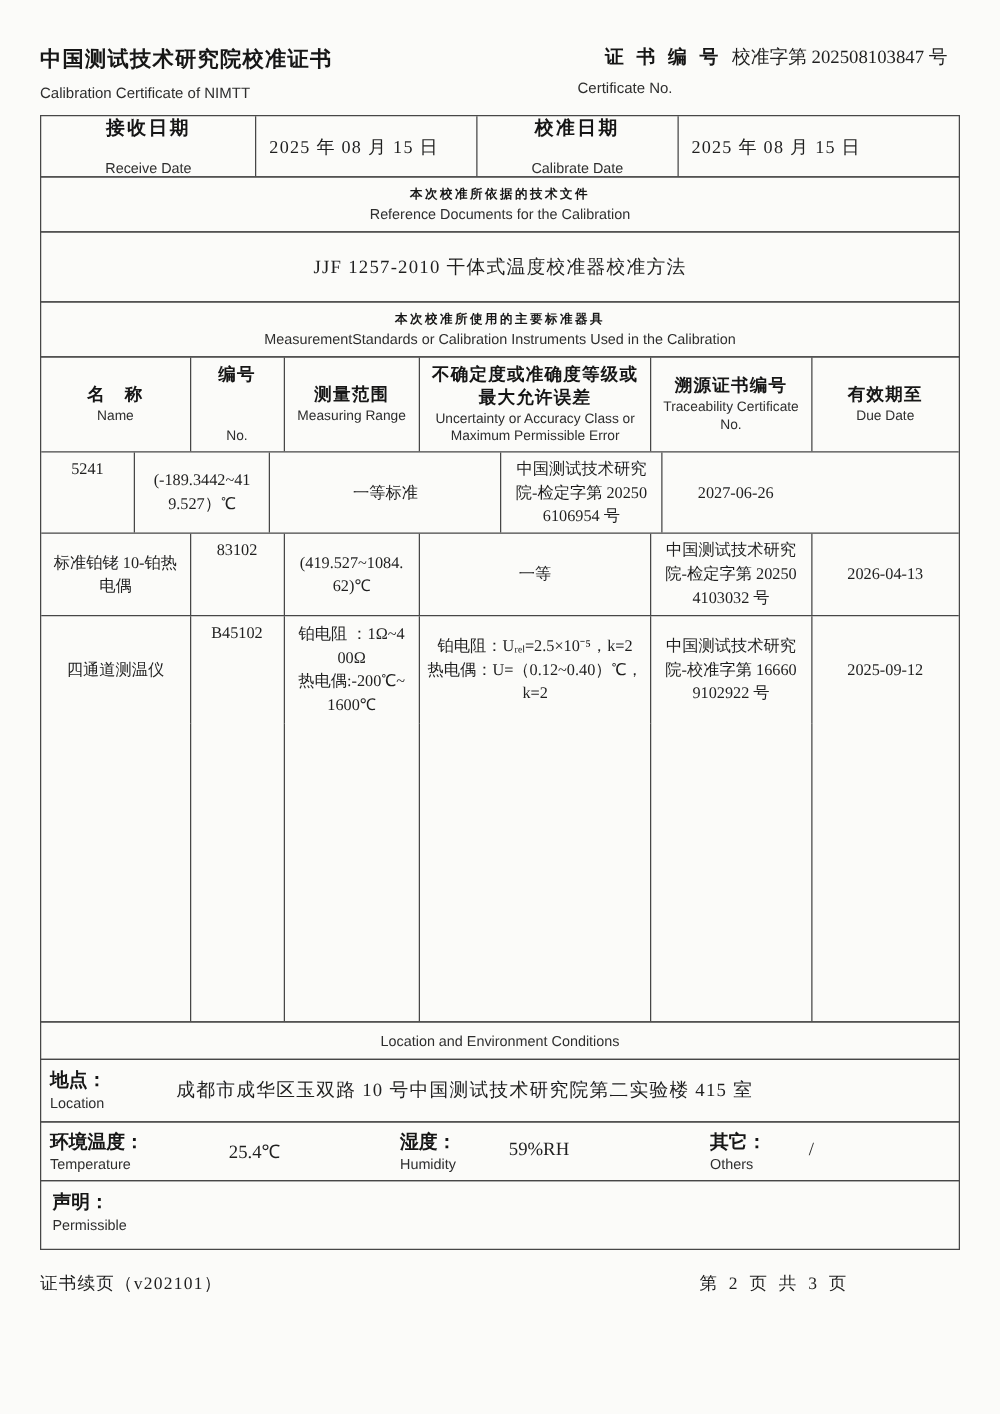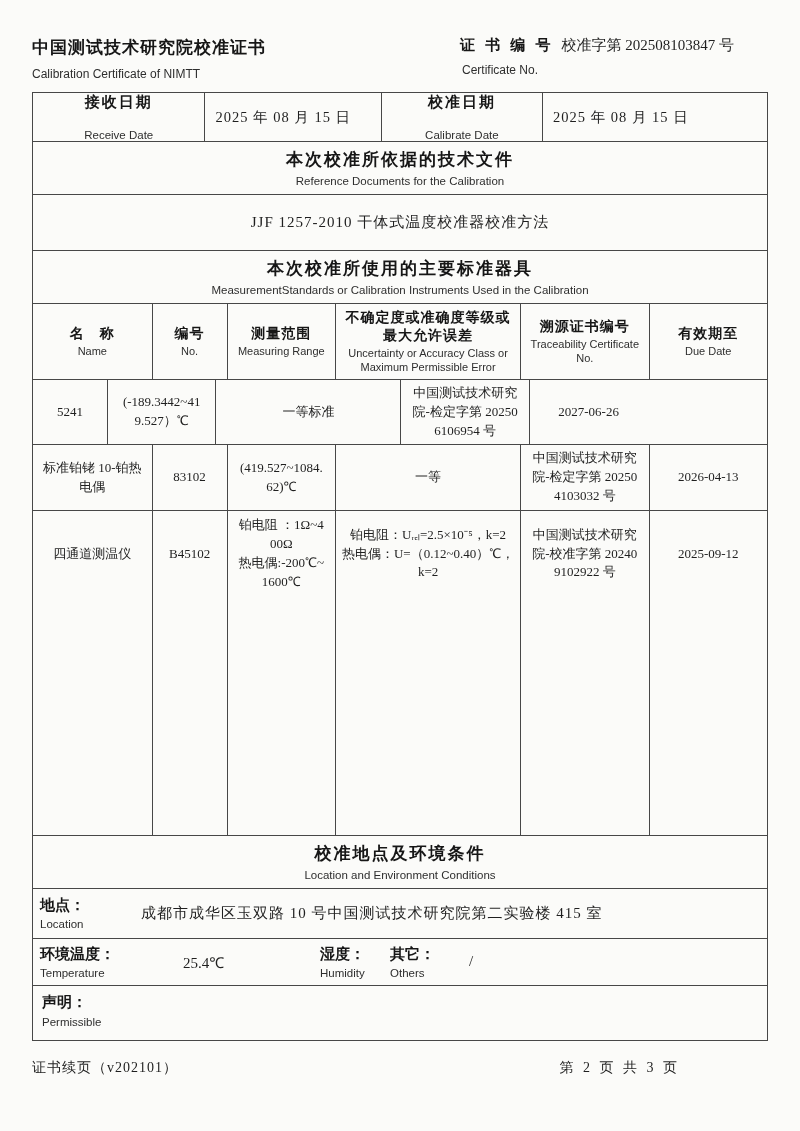--- a/index.html
+++ b/index.html
@@ -14,49 +14,49 @@
 
   .en { font-family: "Liberation Sans", sans-serif; color: #2e2e2e; }
   .zhb { font-family: "Liberation Sans", sans-serif; font-weight: bold; color: #161616; }
 
   
   .doc-header { display: flex; justify-content: space-between; align-items: flex-start; margin-bottom: 12px; }
   .dh-left .zh-title { font-size: 17px; letter-spacing: 1px; }
   .dh-left .sub { font-size: 12px; margin-top: 8px; }
   .dh-right { width: 308px; }
   .cert-no-line { font-size: 15px; white-space: nowrap; }
-  .cert-no-line .cert-label { letter-spacing: 3px; margin-right: 8px; }
+  .cert-no-line .cert-label { letter-spacing: 3px; margin-right: 8px; margin-left: 24px; }
   .dh-right .sub { font-size: 12px; margin-top: 8px; margin-left: 2px; }
 
   
   .box { border: 1px solid #474747; margin-top: -1px; width: 100%; }
 
   
   .banner { display: flex; min-height: 48px; }
   .b-cell { border-right: 1px solid #474747; display: flex; flex-direction: column; justify-content: center; }
   .b-cell.lab { align-items: center; text-align: center; }
   .b-cell.lab .zhb { font-size: 15px; letter-spacing: 2px; }
   .b-cell.lab .en { font-size: 11.5px; margin-top: 17px; }
   .b-cell.val { padding-left: 10px; font-size: 14.5px; letter-spacing: 1px; }
   .bw1 { width: 23.5%; } .bw2 { width: 24%; } .bw3 { width: 22%; } .bw4 { width: 30.5%; border-right: none; }
 
   
   .sec-title { text-align: center; padding: 6px 4px 7px; }
-  .sec-title .zhb { font-size: 17px; letter-spacing: 2px; }
+  .sec-title .zhb { font-size: 10px; letter-spacing: 2px; }
   .sec-title .en { font-size: 11.5px; margin-top: 4px; }
 
   
   .jjf { min-height: 57px; display: flex; align-items: center; justify-content: center; font-size: 15px; letter-spacing: 1px; }
 
   
   .std-table { font-size: 13px; }
   .t-row { display: flex; }
   .t-cell { border-right: 1px solid #474747; display: flex; flex-direction: column; justify-content: center; align-items: center; text-align: center; padding: 4px 3px; line-height: 1.45; }
   .t-cell:last-child { border-right: none; }
-  .c0 { width: 16.3%; } .c1 { width: 10.2%; } .c2 { width: 14.8%; } .c3 { width: 25.2%; } .c4 { width: 17.5%; } .c5 { width: 16%; }
+  .c0 { width: 16.3%; } .c1 { width: 10.2%; justify-content: space-between; } .c2 { width: 14.8%; } .c3 { width: 25.2%; } .c4 { width: 17.5%; } .c5 { width: 16%; }
   .t-head { border-bottom: 1px solid #474747; min-height: 64px; }
   .t-head .hzh { font-size: 14px; letter-spacing: 1px; line-height: 1.3; }
   .t-head .hen { font-family: "Liberation Sans", sans-serif; font-size: 11px; color: #2e2e2e; margin-top: 3px; line-height: 1.25; }
   .t-data { border-bottom: 1px solid #474747; }
   #std-body .t-data:last-child { border-bottom: none; }
   #std-body .t-data:nth-child(1) { min-height: 60px; }
   #std-body .t-data:nth-child(2) { min-height: 52px; }
   #std-body .t-data:nth-child(3) { min-height: 86px; }
   .t-filler { height: 238px; }
   .cline { width: 100%; }
@@ -215,59 +215,59 @@
             <div class="cline">热电偶:-200℃~</div>
             <div class="cline">1600℃</div>
           </div>
           <div class="t-cell c3">
             <div class="cline">铂电阻：Uᵣₑₗ=2.5×10⁻⁵，k=2</div>
             <div class="cline">热电偶：U=（0.12~0.40）℃，</div>
             <div class="cline">k=2</div>
           </div>
           <div class="t-cell c4">
             <div class="cline">中国测试技术研究</div>
-            <div class="cline">院-校准字第 20240</div>
+            <div class="cline">院-校准字第 16660</div>
             <div class="cline">9102922 号</div>
           </div>
           <div class="t-cell c5">
             <div class="cline">2025-09-12</div>
           </div>
         </div>
       </div>
     <div class="t-row t-filler">
       <div class="t-cell c0"></div>
       <div class="t-cell c1"></div>
       <div class="t-cell c2"></div>
       <div class="t-cell c3"></div>
       <div class="t-cell c4"></div>
       <div class="t-cell c5"></div>
     </div>
   </div>
 
   <div class="box sec-title">
-    <div class="zhb">校准地点及环境条件</div>
     <div class="en">Location and Environment Conditions</div>
   </div>
   <div class="box loc-row">
     <div class="lab-block loc-label">
       <div class="zhb">地点：</div>
       <div class="en">Location</div>
     </div>
     <div class="loc-value">成都市成华区玉双路 10 号中国测试技术研究院第二实验楼 415 室</div>
   </div>
   <div class="box env-row">
     <div class="lab-block el-t">
       <div class="zhb">环境温度：</div>
       <div class="en">Temperature</div>
     </div>
     <div class="env-val ev-t">25.4℃</div>
     <div class="lab-block el-h">
       <div class="zhb">湿度：</div>
       <div class="en">Humidity</div>
     </div>
+    <div class="env-val ev-h">59%RH</div>
     <div class="lab-block el-o">
       <div class="zhb">其它：</div>
       <div class="en">Others</div>
     </div>
     <div class="env-val ev-o">/</div>
   </div>
 
   <div class="box decl">
     <div class="zhb">声明：</div>
     <div class="en">Permissible</div>

